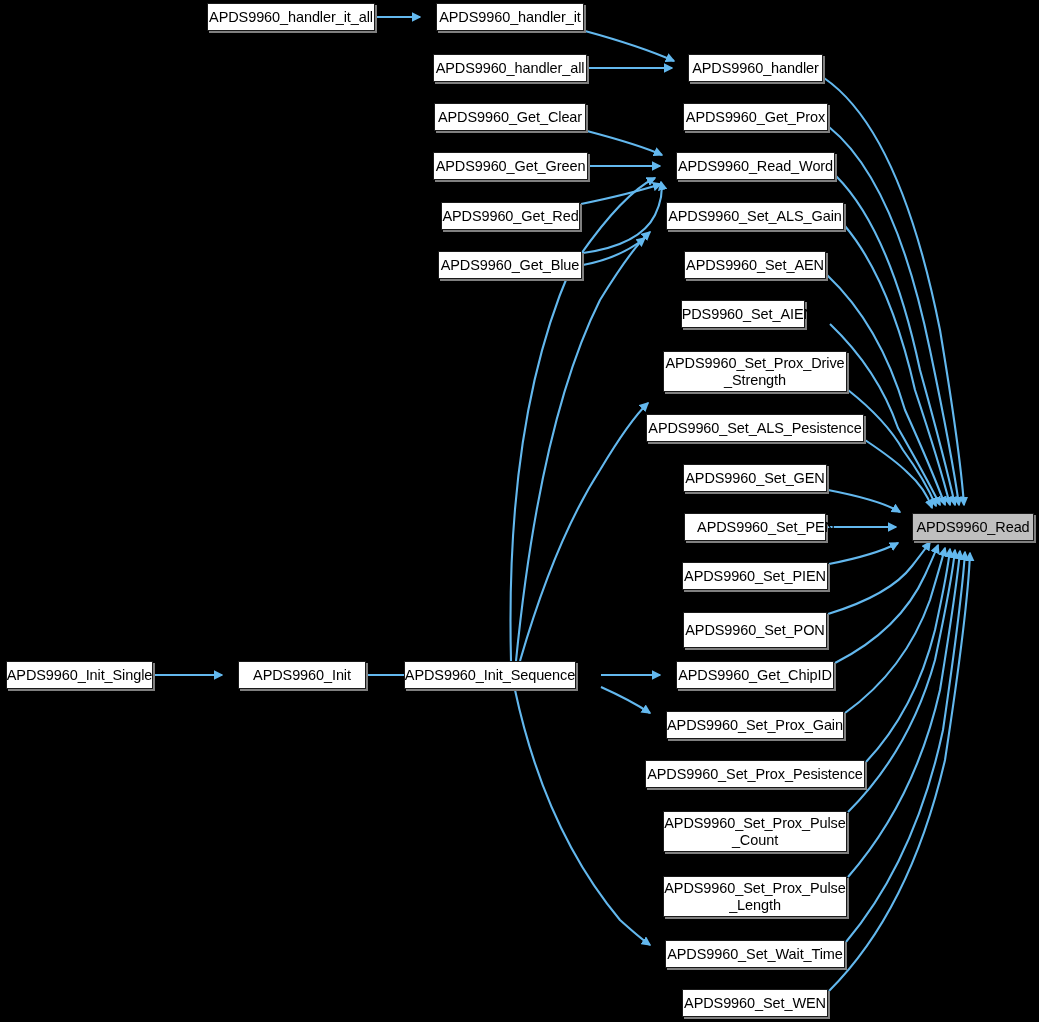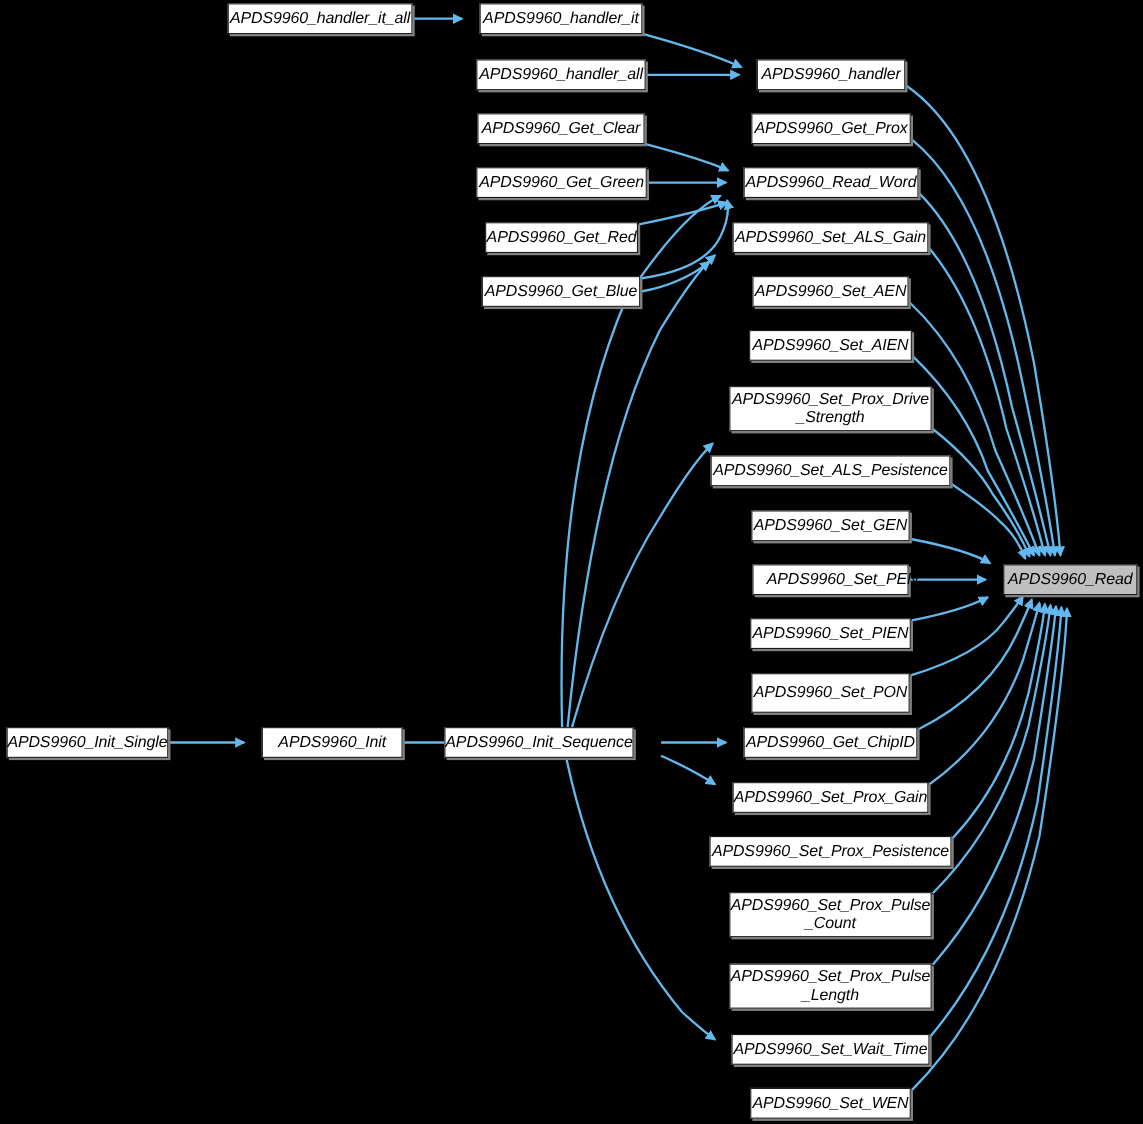--- a/index.html
+++ b/index.html
@@ -33,21 +33,20 @@
     color: #000000;
     font-size: 14.5px;
     line-height: 17px;
     display: flex;
     align-items: center;
     justify-content: center;
     text-align: center;
     white-space: pre;
     letter-spacing: -0.1px;
     z-index: 5;
-    font-style: italic;
   }
   .node.highlight {
     background: #bfbfbf;
   }
 </style>
 </head>
 <body>
 
 <div id="canvas">
   <svg id="edges" viewBox="0 0 1039 1022" width="1039" height="1022">
@@ -100,21 +99,21 @@
       <div class="node" style="left: 433px; top: 54px; width: 154px; height: 28px;"><span>APDS9960_handler_all</span></div>
       <div class="node" style="left: 688px; top: 54px; width: 135px; height: 28px;"><span>APDS9960_handler</span></div>
       <div class="node" style="left: 434px; top: 103px; width: 152px; height: 28px;"><span>APDS9960_Get_Clear</span></div>
       <div class="node" style="left: 683px; top: 103px; width: 145px; height: 28px;"><span>APDS9960_Get_Prox</span></div>
       <div class="node" style="left: 433px; top: 152px; width: 155px; height: 28px;"><span>APDS9960_Get_Green</span></div>
       <div class="node" style="left: 676px; top: 152px; width: 159px; height: 28px;"><span>APDS9960_Read_Word</span></div>
       <div class="node" style="left: 441px; top: 202px; width: 139px; height: 28px;"><span>APDS9960_Get_Red</span></div>
       <div class="node" style="left: 666px; top: 202px; width: 178px; height: 28px;"><span>APDS9960_Set_ALS_Gain</span></div>
       <div class="node" style="left: 438px; top: 251px; width: 144px; height: 28px;"><span>APDS9960_Get_Blue</span></div>
       <div class="node" style="left: 684px; top: 251px; width: 142px; height: 28px;"><span>APDS9960_Set_AEN</span></div>
-      <div class="node" style="left: 681px; top: 300px; width: 148px; height: 28px;"><span>APDS9960_Set_AIEN</span></div>
+      <div class="node" style="left: 681px; top: 300px; width: 124px; height: 28px;"><span>APDS9960_Set_AIEN</span></div>
       <div class="node" style="left: 663px; top: 351px; width: 184px; height: 41px;"><span>APDS9960_Set_Prox_Drive
 _Strength</span></div>
       <div class="node" style="left: 646px; top: 414px; width: 218px; height: 28px;"><span>APDS9960_Set_ALS_Pesistence</span></div>
       <div class="node" style="left: 683px; top: 464px; width: 144px; height: 28px;"><span>APDS9960_Set_GEN</span></div>
       <div class="node" style="left: 684px; top: 513px; width: 142px; height: 28px; padding-left: 22px;"><span>APDS9960_Set_PEN</span></div>
       <div class="node highlight" style="left: 912px; top: 513px; width: 122px; height: 28px;"><span>APDS9960_Read</span></div>
       <div class="node" style="left: 682px; top: 562px; width: 146px; height: 28px;"><span>APDS9960_Set_PIEN</span></div>
       <div class="node" style="left: 683px; top: 612px; width: 144px; height: 36px;"><span>APDS9960_Set_PON</span></div>
       <div class="node" style="left: 6px; top: 661px; width: 147px; height: 28px;"><span>APDS9960_Init_Single</span></div>
       <div class="node" style="left: 238px; top: 661px; width: 128px; height: 28px;"><span>APDS9960_Init</span></div>

